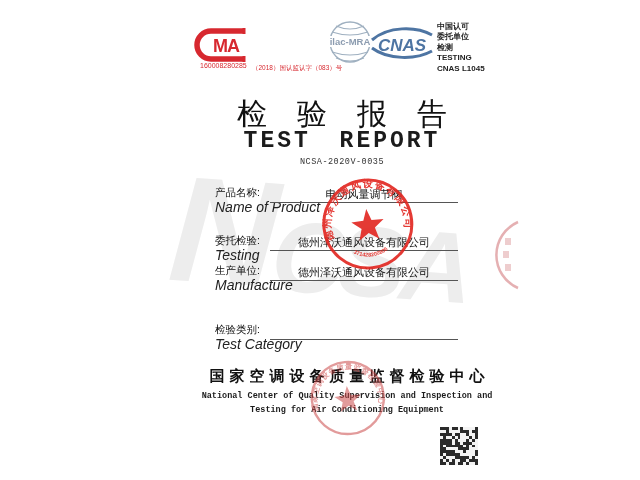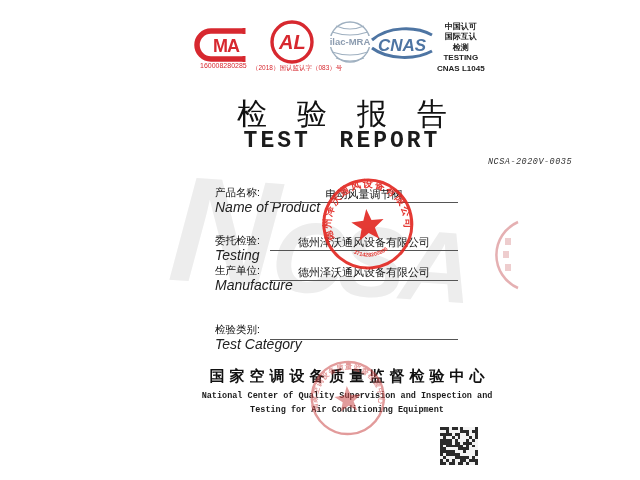--- a/index.html
+++ b/index.html
@@ -12,29 +12,29 @@
              transform:rotate(4deg);z-index:0;font-style:italic;font-weight:bold;
              color:#ededed;letter-spacing:-5px;user-select:none;}
   #watermark .wm-big{font-size:150px;line-height:.78;}
   #watermark .wm-small{font-size:100px;line-height:.78;}
 
   .z1{z-index:1;}
   .z2{z-index:2;}
 
   
   .logo-caption{font-size:7px;color:#d7282f;white-space:nowrap;}
-  #accred-block{left:437px;top:22px;font-size:8px;font-weight:bold;color:#222;line-height:10.4px;text-align:center;}
+  #accred-block{left:437px;top:22px;font-size:8px;font-weight:bold;color:#222;line-height:10.4px;}
 
   
   #title-zh{left:112px;top:94px;width:460px;text-align:center;font-size:30px;font-weight:normal;
             letter-spacing:30px;text-indent:30px;color:#111;}
   #title-en{left:112px;top:128px;width:460px;text-align:center;font-size:23px;font-weight:bold;
             font-family:Liberation Mono, monospace;letter-spacing:3px;word-spacing:12px;color:#1c1c1c;}
-  #report-no{left:112px;top:157px;width:460px;text-align:right;font-size:8.5px;
-             font-family:"Liberation Mono",monospace;letter-spacing:.5px;color:#333;font-style:italic;}
+  #report-no{left:112px;top:157px;width:460px;text-align:center;font-size:8.5px;
+             font-family:"Liberation Mono",monospace;letter-spacing:.5px;color:#333;}
 
   
   .form-row{left:0;width:640px;height:34px;}
   .lbl-zh{position:absolute;left:215px;top:0;font-size:10.5px;color:#111;white-space:nowrap;}
   .lbl-en{position:absolute;left:215px;top:13px;font-size:14px;color:#222;white-space:nowrap;font-style:italic;}
   .row-value{position:absolute;left:270px;width:188px;top:1px;text-align:center;font-size:11px;
              color:#111;white-space:nowrap;}
   .row-line{position:absolute;left:270px;width:188px;top:16px;border-bottom:1px solid #555;height:0;}
 
   
@@ -64,26 +64,20 @@
 
   <div class="abs z1" style="left:192px;top:26px;">
     <svg width="62" height="38" viewBox="0 0 62 38">
       <path d="M 52,5 H 19 A 14,14 0 0 0 19,33 H 52" fill="none" stroke="#d7282f" stroke-width="5.5"></path>
       <path d="M 52,2 v 6 M 52,30 v 6" stroke="#d7282f" stroke-width="3"></path>
       <text x="21" y="26" font-size="18" font-weight="bold" fill="#d7282f" letter-spacing="-1">MA</text>
     </svg>
   </div>
   <div class="abs z1 logo-caption" style="left:200px;top:62px;">160008280285</div>
 
-  <div class="abs z1" style="left:268px;top:18px;">
-    <svg width="48" height="48" viewBox="0 0 48 48">
-      <circle cx="24" cy="24" r="20" fill="none" stroke="#d7282f" stroke-width="3.4"></circle>
-      <text x="11" y="31" font-size="20" font-weight="bold" font-style="italic" fill="#d7282f">AL</text>
-    </svg>
-  </div>
   <div class="abs z1 logo-caption" style="left:252px;top:64px;font-size:6.5px;">（2018）国认监认字（083）号</div>
 
   <div class="abs z1" style="left:370px;top:26px;">
     <svg width="64" height="34" viewBox="0 0 64 34">
       <path d="M 2,14 C 18,0 46,0 62,9" fill="none" stroke="#4e75a3" stroke-width="3"></path>
       <path d="M 2,22 C 18,34 46,34 62,25" fill="none" stroke="#4e75a3" stroke-width="3"></path>
       <text x="32" y="25" text-anchor="middle" font-size="17" font-weight="bold" font-style="italic" fill="#4e75a3">CNAS</text>
     </svg>
   </div>
 
@@ -91,21 +85,21 @@
     <svg width="48" height="48" viewBox="0 0 48 48">
       <circle cx="24" cy="24" r="20" fill="none" stroke="#9fb0c0" stroke-width="1.4"></circle>
       <path d="M 6,14 Q 24,20 42,14 M 5,24 Q 24,30 43,24 M 6,34 Q 24,40 42,34 M 10,8 Q 24,14 38,8 M 10,40 Q 24,46 38,40" fill="none" stroke="#9fb0c0" stroke-width="1.1"></path>
       <rect x="3" y="18" width="42" height="11" fill="#ffffff"></rect>
       <text x="24" y="27" text-anchor="middle" font-size="9.5" font-weight="bold" fill="#8c9cb0">ilac-MRA</text>
     </svg>
   </div>
 
   <div id="accred-block" class="abs z1">
     <div>中国认可</div>
-    <div>国际互认</div>
+    <div>委托单位</div>
     <div>检测</div>
     <div>TESTING</div>
     <div>CNAS L1045</div>
   </div>
 
   <div id="title-zh" class="abs z1">检验报告</div>
   <div id="title-en" class="abs z1">TEST REPORT</div>
   <div id="report-no" class="abs z1">NCSA-2020V-0035</div>
 
   <div class="abs z1 form-row" style="top:186px;">

